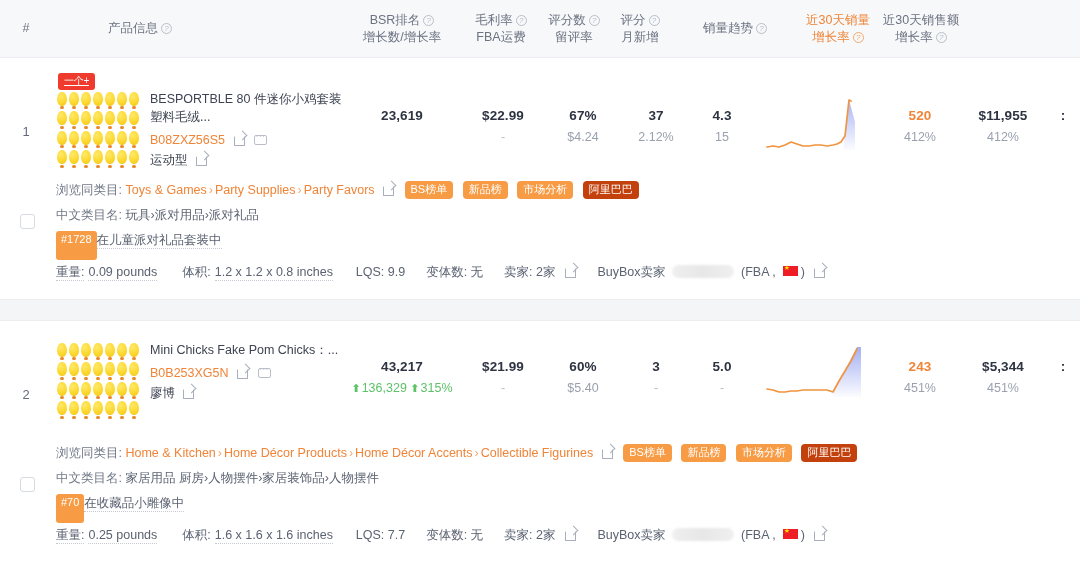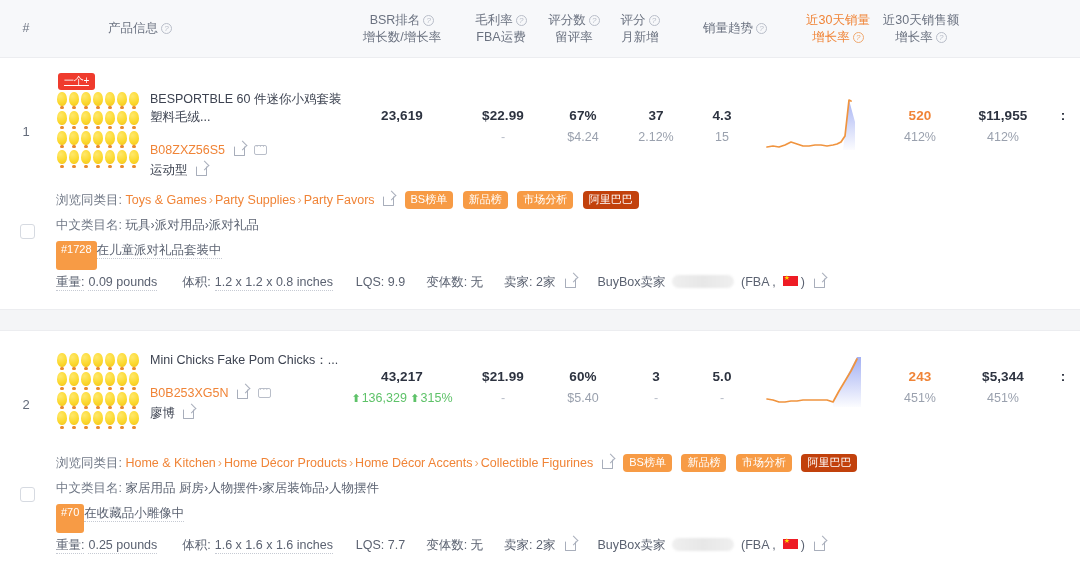--- a/index.html
+++ b/index.html
@@ -128,21 +128,21 @@
     font-size: 12.5px;
     line-height: 18px;
     color: #3d4351;
     max-height: 36px;
     overflow: hidden;
   }
   .asin {
     color: #f08437;
     font-size: 12.5px;
     line-height: 20px;
-    margin-top: 14px;
+    margin-top: 4px;
     display: inline-block;
   }
   .brand { font-size: 12.5px; color: #3d4351; line-height: 20px; }
   .ico {
     display: inline-block;
     width: 12px; height: 12px;
     margin-left: 5px;
     vertical-align: -1px;
     position: relative;
   }
@@ -330,21 +330,21 @@
             <i class="chick"></i>
               <i class="chick"></i>
               <i class="chick"></i>
               <i class="chick"></i>
               <i class="chick"></i>
               <i class="chick"></i>
               <i class="chick"></i>
           </div>
         </div>
         <div class="pinfo">
-          <div class="ptitle">BESPORTBLE 60 件迷你小鸡套装塑料毛绒...</div>
+          <div class="ptitle">BESPORTBLE 80 件迷你小鸡套装塑料毛绒...</div>
           <div>
             <span class="asin">B08ZXZ56S5</span>
             <i class="ico ico-share"></i>
             <i class="ico ico-chat"></i>
           </div>
           <div class="brand">
             <span>运动型</span>
             <i class="ico ico-share"></i>
           </div>
         </div>

